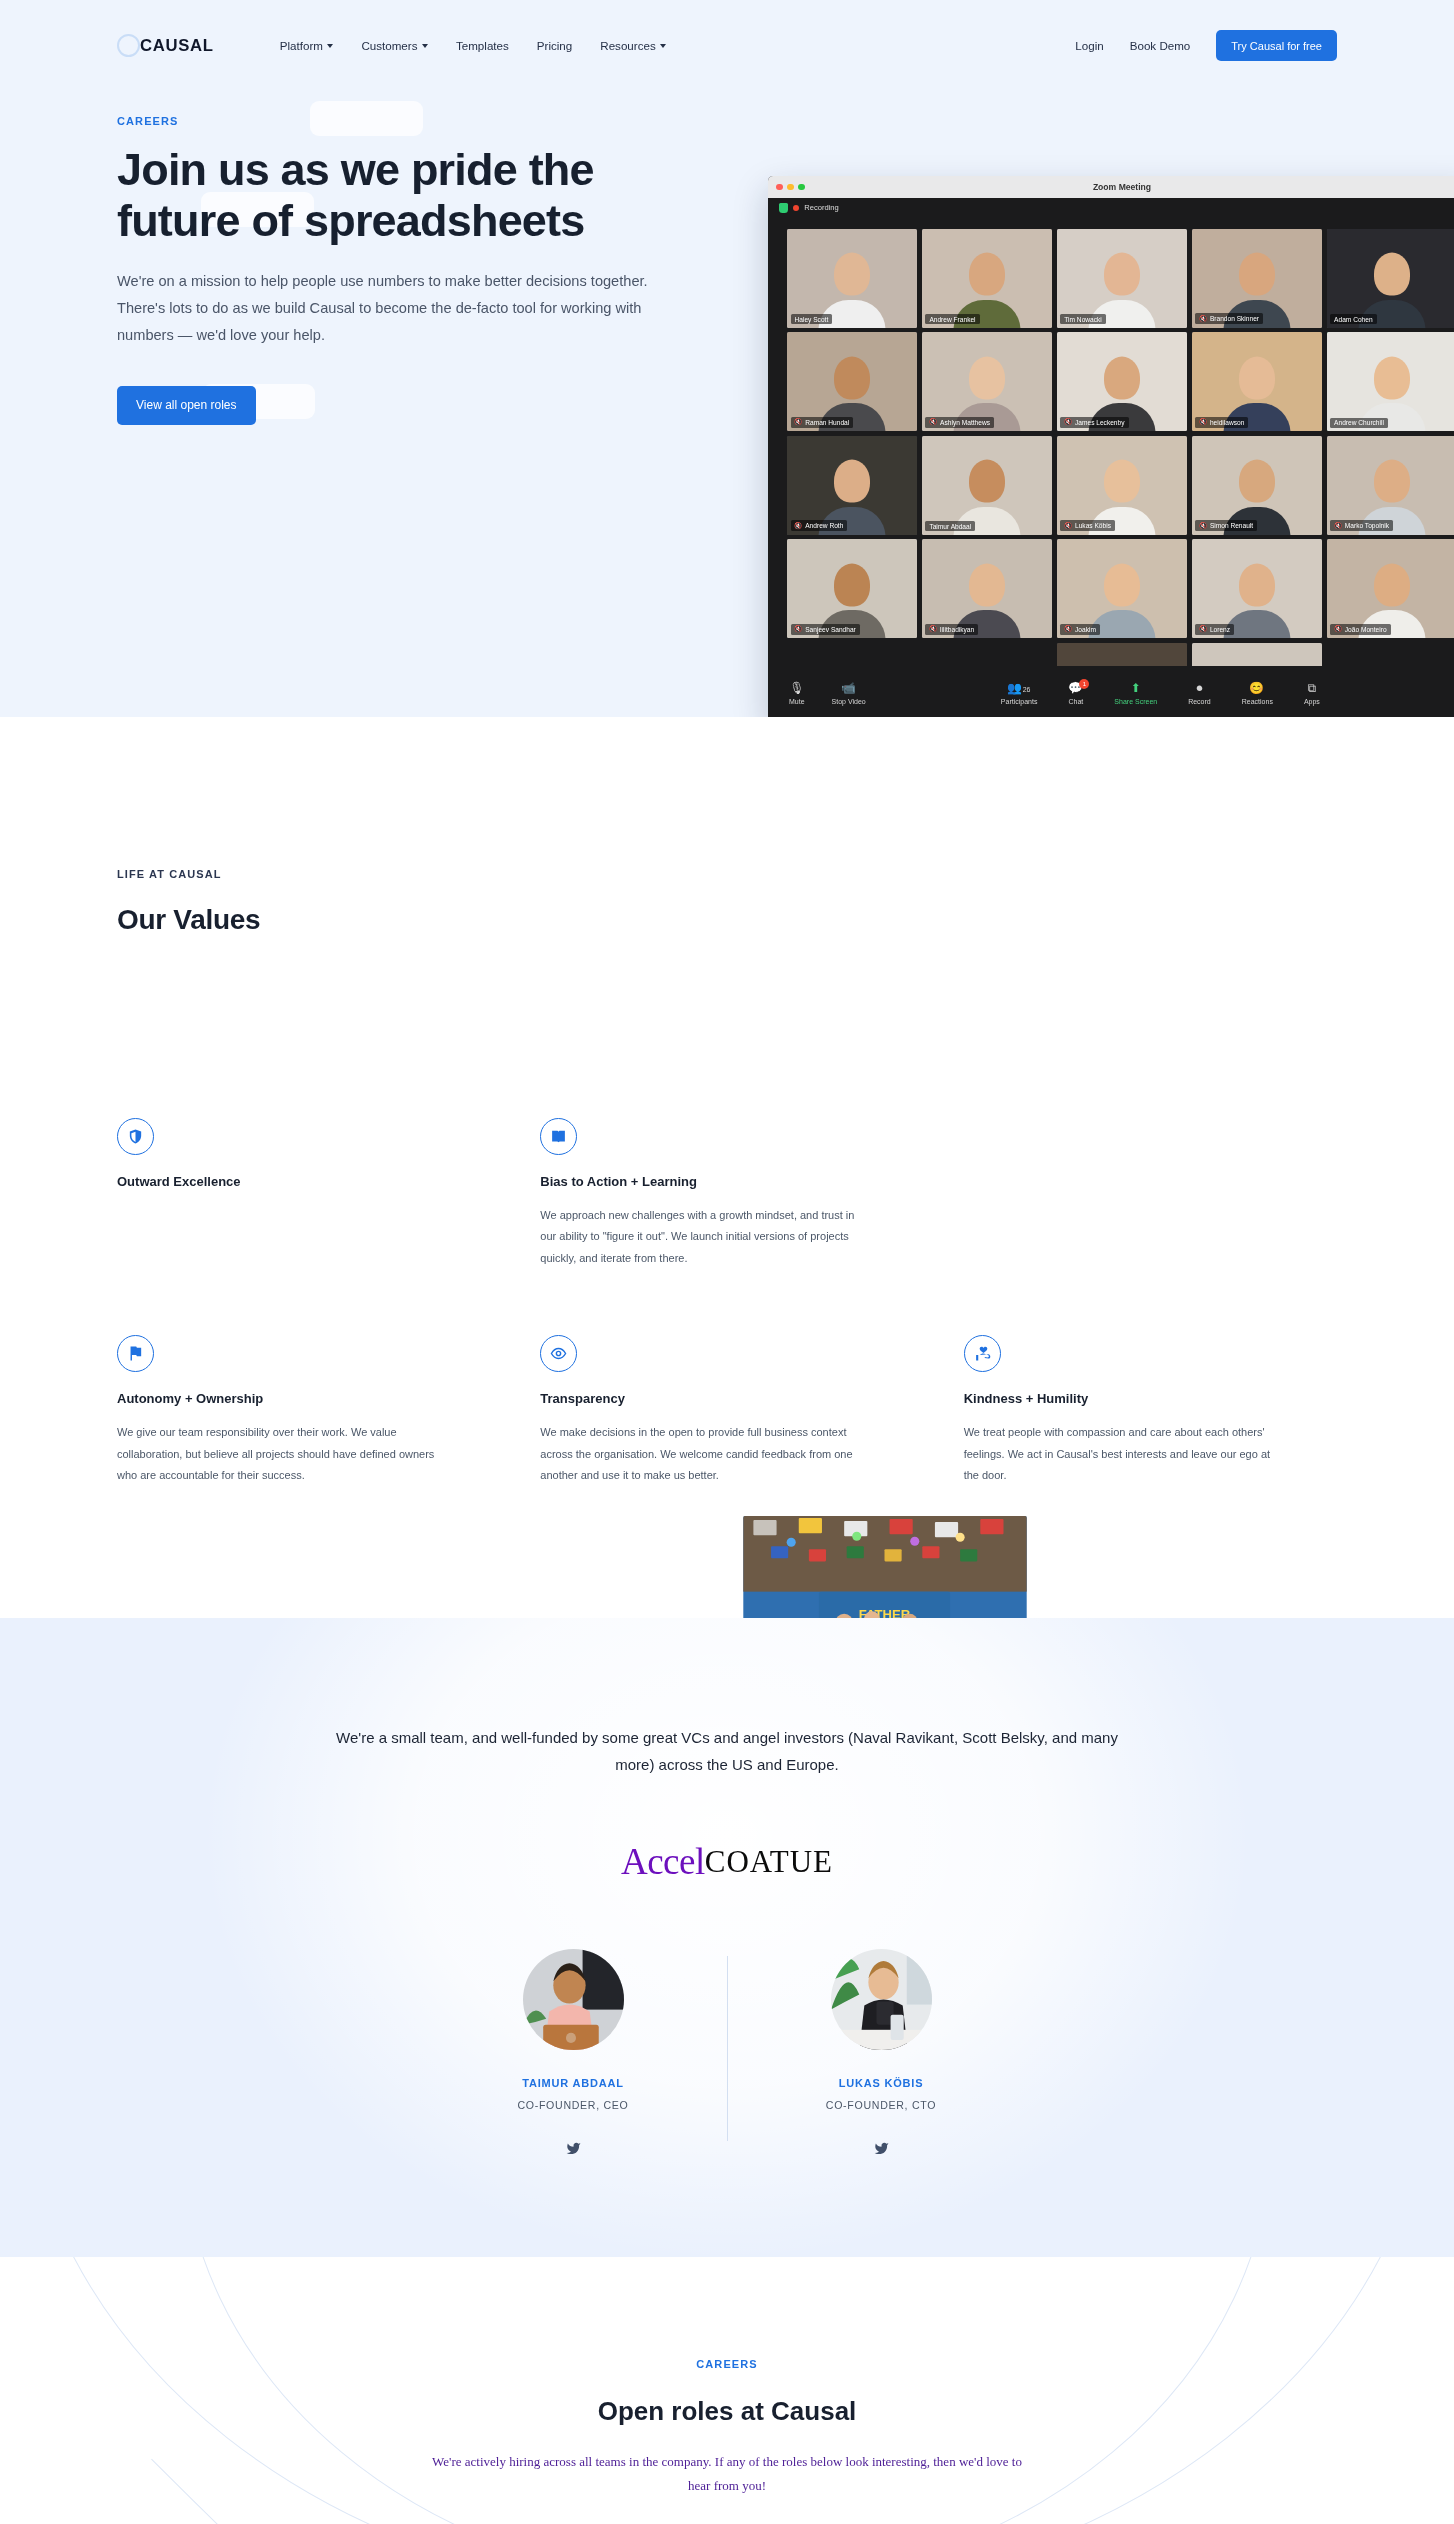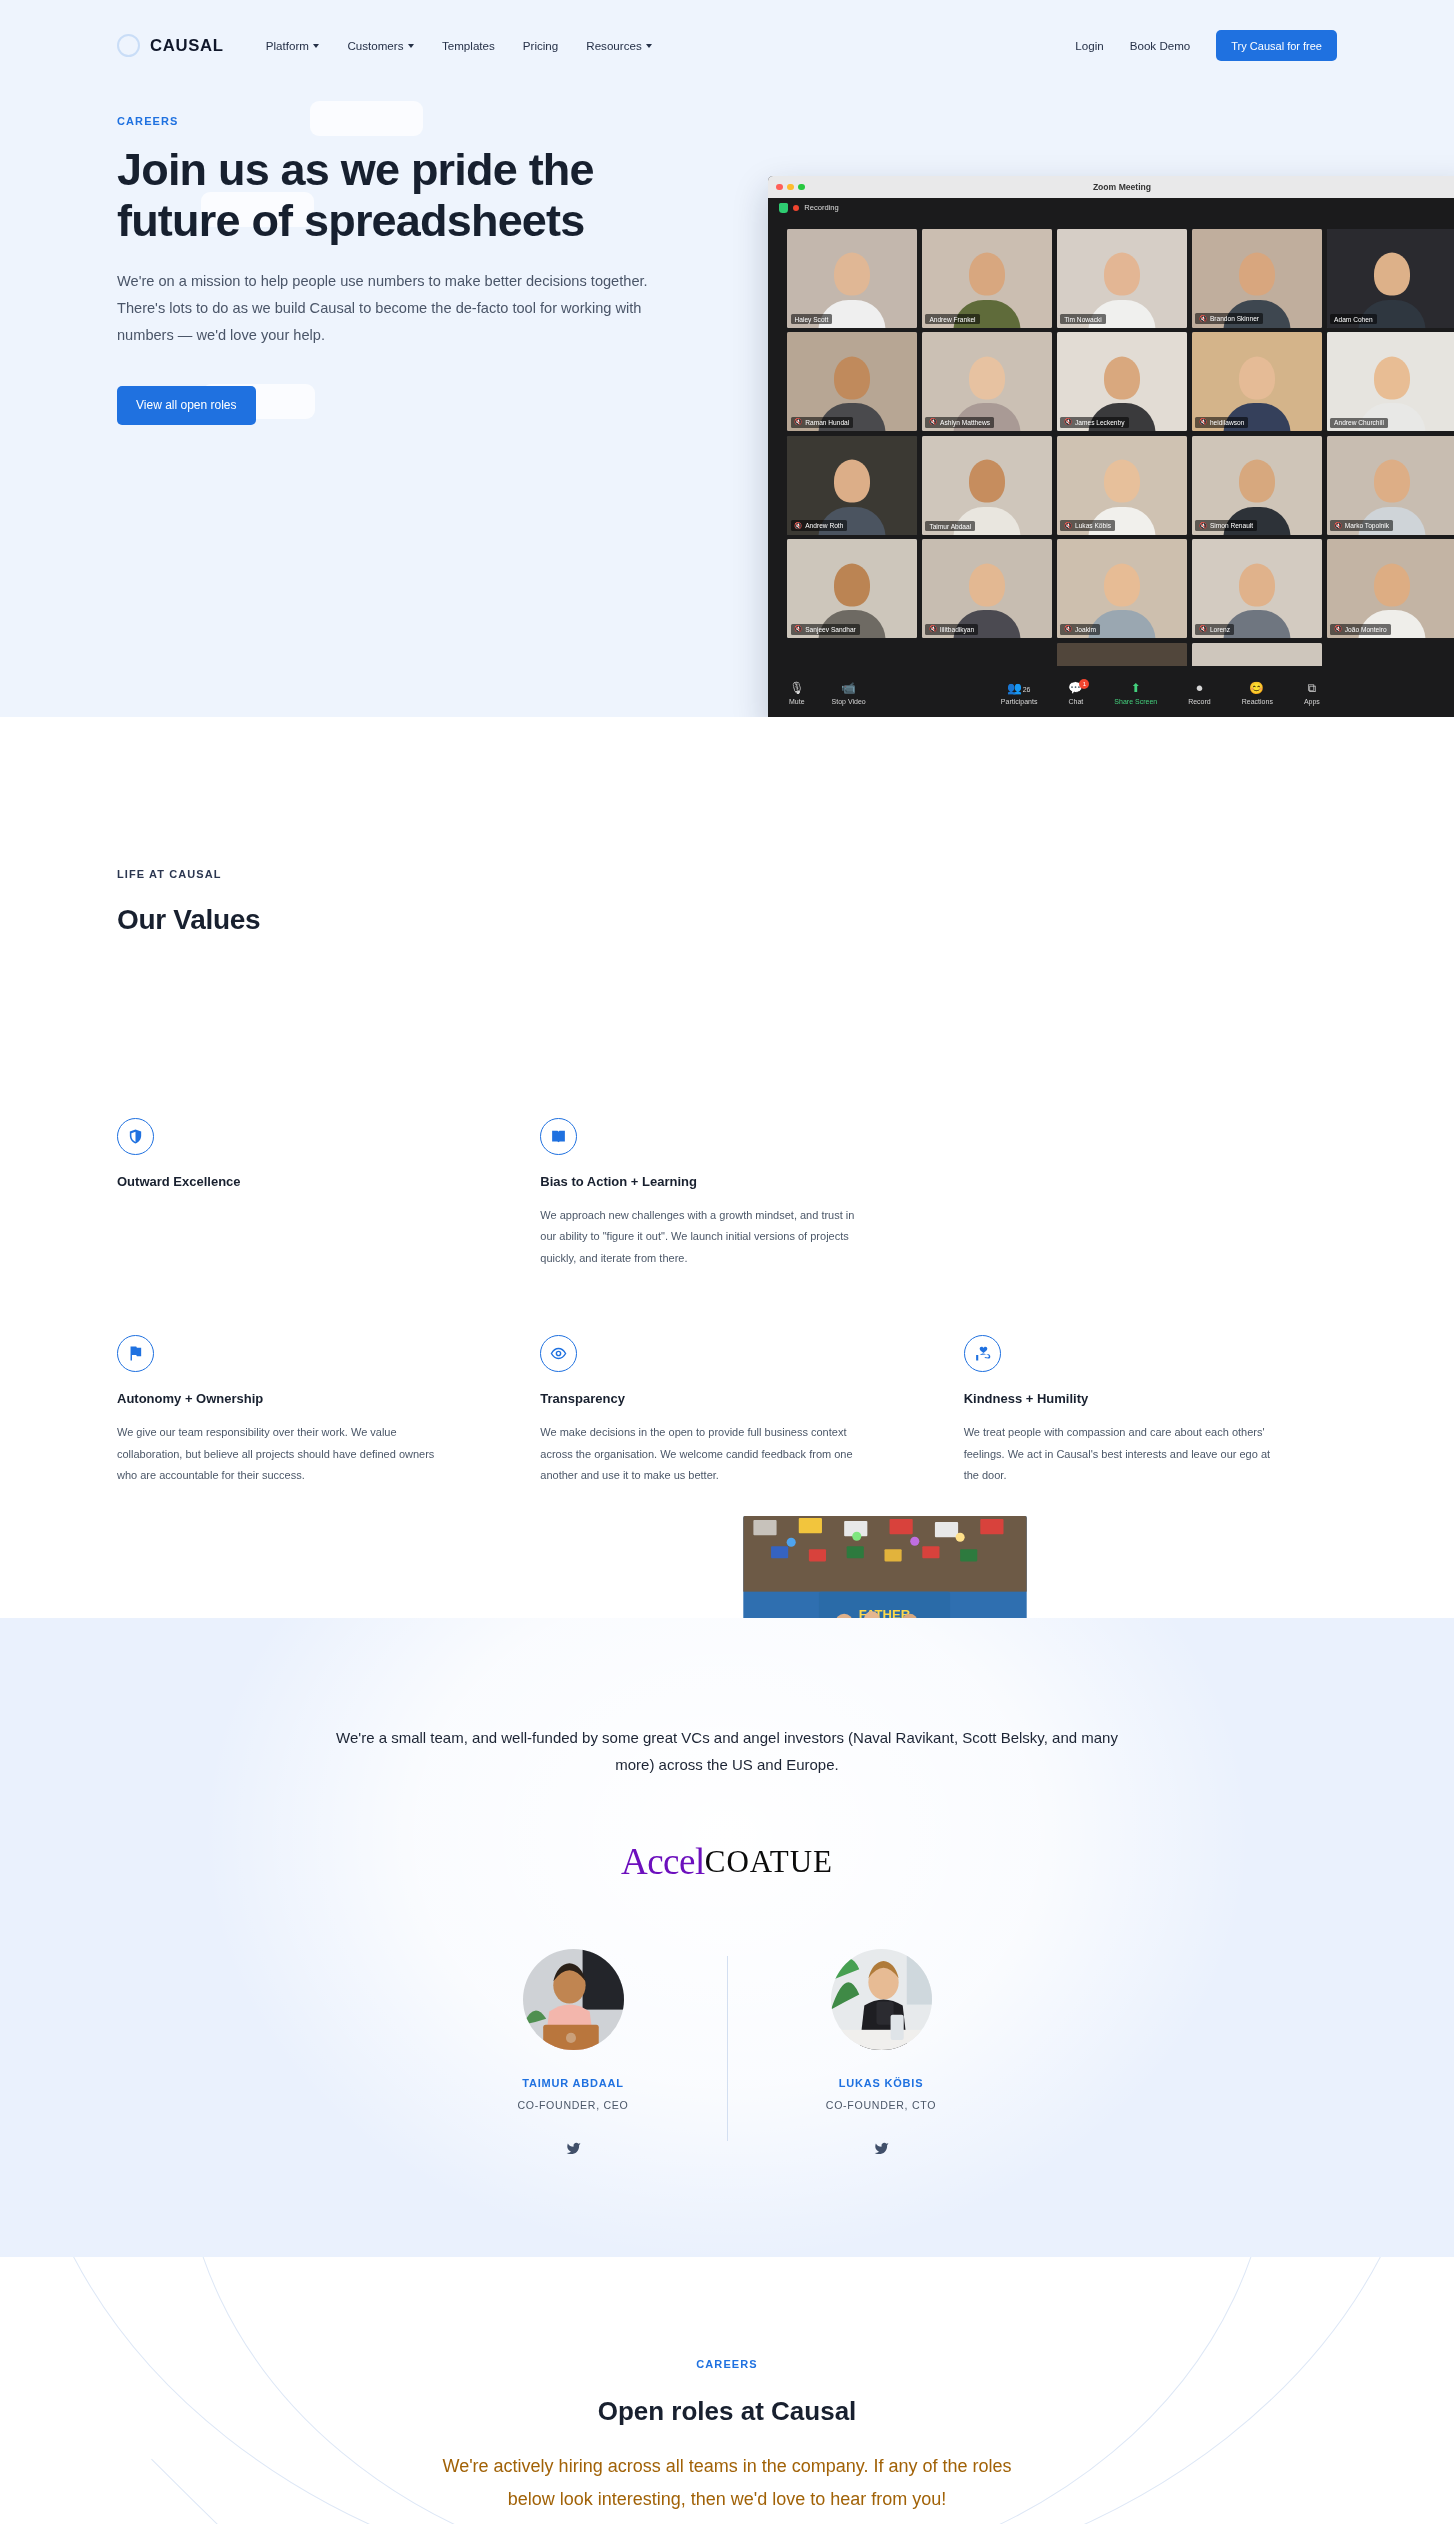--- a/index.html
+++ b/index.html
@@ -39,21 +39,21 @@
   .hero-cell.c3 { left: 202px; top: 384px; width: 113px; height: 35px; }
 
   .nav {
     position: relative;
     z-index: 20;
     height: 91px;
     display: flex;
     align-items: center;
     padding: 0 117px;
   }
-  .brand { display: flex; align-items: center; gap: 10px; margin-right: 42px; }
+  .brand { display: flex; align-items: center; margin-right: 66px; }
   .brand-mark {
     width: 23px; height: 23px; border-radius: 50%;
     border: 2.5px solid #c9ddf7;
     background: transparent;
   }
   .brand-name {
     font-size: 16.7px; font-weight: 700; letter-spacing: 0.7px;
     color: #10172a;
   }
   .nav-links { display: flex; align-items: center; gap: 28px; }
@@ -234,22 +234,22 @@
   .f-role { color: #4b5768; font-size: 10.6px; letter-spacing: 0.7px; margin-top: 10px; }
   .f-social { margin-top: 30px; display: flex; justify-content: center; }
 
   
   .roles { position: relative; background: #fff; padding: 101px 117px 172px; overflow: hidden; }
   .roles-arcs { position: absolute; inset: 0; pointer-events: none; }
   .roles-head { text-align: center; position: relative; z-index: 2; }
   .roles-eyebrow { color: #1f71e0; font-size: 11px; font-weight: 700; letter-spacing: 1.1px; }
   .roles-h2 { margin-top: 26px; font-size: 26px; font-weight: 700; color: #18202f; }
   .roles-sub {
-    margin: 23px auto 0; font-size: 18px; line-height: 1.85;
-    color: #a16207; max-width: 596px;
+    margin: 23px auto 0; font-size: 13px; line-height: 1.85;
+    color: #4c1d95; max-width: 596px; font-family: Liberation Serif, serif;
   }
   svg { display: block; }
 </style>
 </head>
 <body>
 
 <div class="page">
 
   <section class="hero">
     <div class="hero-grid"></div>

